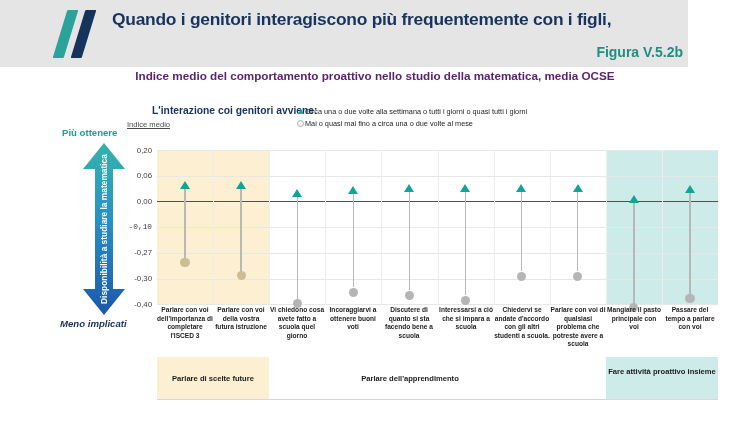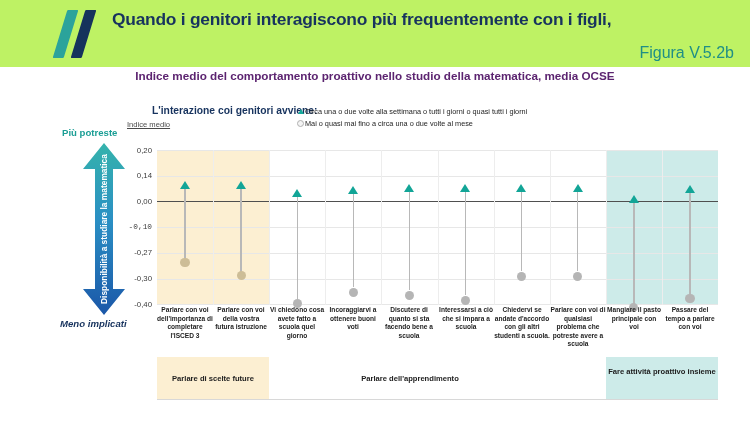--- a/index.html
+++ b/index.html
@@ -6,22 +6,22 @@
   body{
     width:750px;height:422px;
     background:#ffffff;
     font-family:"Liberation Sans", sans-serif;
     overflow:hidden;
     position:relative;
   }
 
   
   .header{
-    position:absolute;left:0;top:0;width:750px;height:67px;
-    background:#bef264;
+    position:absolute;left:0;top:0;width:688px;height:67px;
+    background:#e5e5e5;
     display:flex;align-items:center;
   }
   .logo{
     position:absolute;left:54px;top:10px;width:52px;height:48px;
   }
   .logo .bar{
     position:absolute;top:0;width:11px;height:48px;
     transform:skewX(-17deg);
     border-radius:1px;
   }
@@ -29,22 +29,22 @@
   .logo .bar.b2{left:24px;background:#16335c;}
   .title-wrap{
     position:absolute;left:112px;top:7px;width:510px;
   }
   .title-line{
     font-size:17.4px;font-weight:bold;color:#17335e;
     line-height:25px;letter-spacing:-0.25px;white-space:nowrap;
   }
   .title-em{color:#e0222a;}
   .fig-label{
-    position:absolute;right:16px;top:44px;
-    font-size:16px;font-weight:normal;color:#1f8f86;
+    position:absolute;right:5px;top:44px;
+    font-size:14px;font-weight:bold;color:#1f8f86;
   }
 
   
   .subtitle{
     position:absolute;left:0;top:69px;width:750px;
     text-align:center;
     font-size:11.7px;font-weight:bold;color:#5c2470;
   }
 
   
@@ -199,40 +199,40 @@
     <span>Circa una o due volte alla settimana o tutti i giorni o quasi tutti i giorni</span>
   </div>
   <div class="legend-row">
     <span class="lg-mark"><span class="lg-cir"></span></span>
     <span>Mai o quasi mai fino a circa una o due volte al mese</span>
   </div>
 </div>
 
 <div class="axis-caption">Indice medio</div>
 
-<div class="piu-label">Più potreste</div>
+<div class="piu-label">Più ottenere</div>
 <div class="meno-label">Meno implicati</div>
 <div class="arrow-box">
   <svg width="42" height="172" viewBox="0 0 42 172">
     <defs>
       <linearGradient id="agrad" x1="0" y1="0" x2="0" y2="1">
         <stop offset="0%" stop-color="#35b3ac"></stop>
         <stop offset="45%" stop-color="#2a8fc4"></stop>
         <stop offset="100%" stop-color="#1b57a8"></stop>
       </linearGradient>
     </defs>
     <polygon points="21,0 42,26 30,26 30,146 42,146 21,172 0,146 12,146 12,26 0,26" fill="url(#agrad)"></polygon>
   </svg>
 </div>
 <div class="arrow-text">
   <span>Disponibilità a studiare la matematica</span>
 </div>
 
 <div class="ytick" style="left:118px;top:146px;">0,20</div>
-<div class="ytick" style="left:118px;top:171px;">0,14</div>
+<div class="ytick" style="left:118px;top:171px;">0,06</div>
 <div class="ytick" style="left:118px;top:197px;">0,00</div>
 <div class="ytick" style="left:118px;top:223px;font-family:Liberation Mono, monospace;">-0,10</div>
 <div class="ytick" style="left:118px;top:248px;">-0,27</div>
 <div class="ytick" style="left:118px;top:274px;">-0,30</div>
 <div class="ytick" style="left:118px;top:300px;">-0,40</div>
 
 <div class="plot">
   <div class="band cream" style="left:0px;width:112px;"></div>
   <div class="band teal" style="left:449px;width:112px;"></div>
 

